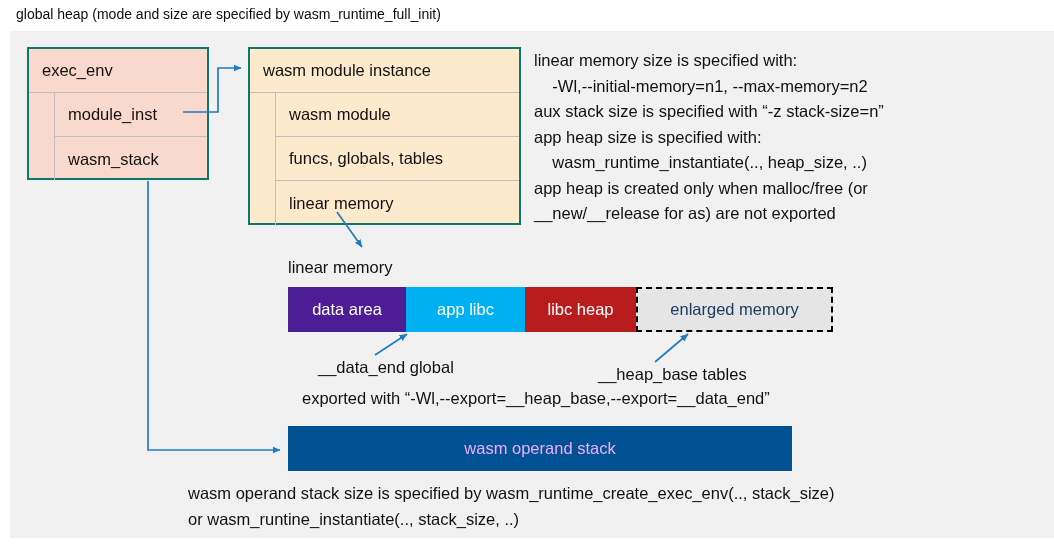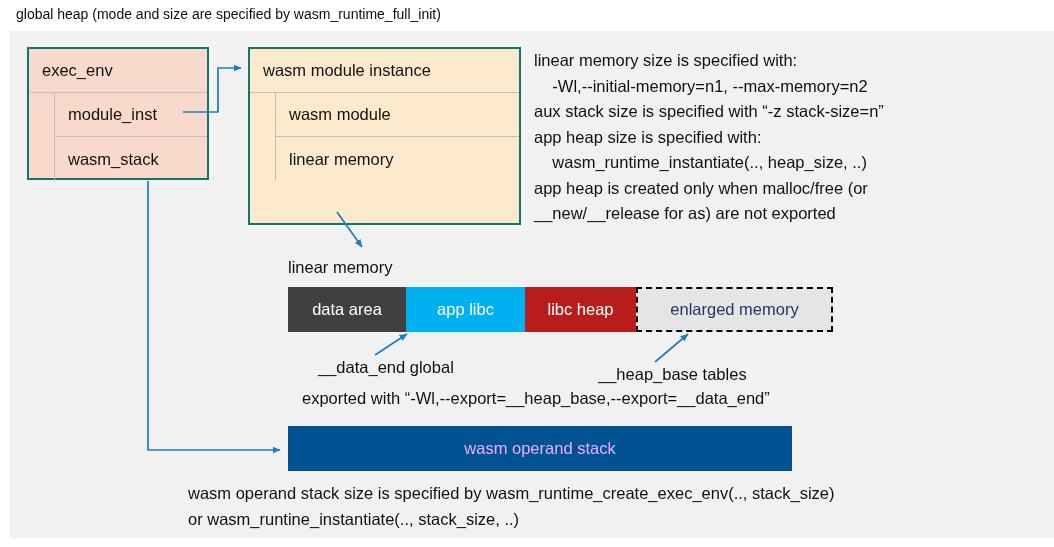--- a/index.html
+++ b/index.html
@@ -186,31 +186,32 @@
       </div>
     </div>
   </div>
 
   <div class="struct-box" id="wasm-mi-box">
     <div class="struct-head">wasm module instance</div>
     <div class="struct-body">
       <div class="struct-gutter"></div>
       <div class="struct-rows">
         <div class="struct-row">wasm module</div>
+        <div class="struct-row">funcs, globals, tables</div>
         <div class="struct-row">linear memory</div>
       </div>
     </div>
   </div>
 
   <div class="note-block" id="notes-right"><div>linear memory size is specified with:</div><div>    -Wl,--initial-memory=n1, --max-memory=n2</div><div>aux stack size is specified with “-z stack-size=n”</div><div>app heap size is specified with:</div><div>    wasm_runtime_instantiate(.., heap_size, ..)</div><div>app heap is created only when malloc/free (or</div><div>__new/__release for as) are not exported</div></div>
 
   <div id="linear-mem-label">linear memory</div>
 
   <div id="mem-bar">
-      <div class="mem-seg" style="width: 118px; background: #404040;">data area</div>
+      <div class="mem-seg" style="width: 118px; background: #4c1d95;">data area</div>
       <div class="mem-seg" style="width: 119px; background: rgb(0, 176, 240);">app libc</div>
       <div class="mem-seg" style="width: 111px; background: #b91c1c;">libc heap</div>
       <div class="mem-seg dashed" style="width: 197px;">enlarged memory</div>
     </div>
 
   <div class="anno" id="data-end-label">__data_end global</div>
   <div class="anno" id="heap-base-label">__heap_base tables</div>
   <div class="anno" id="export-line">exported with “-Wl,--export=__heap_base,--export=__data_end”</div>
 
   <div id="operand-stack">wasm operand stack</div>

